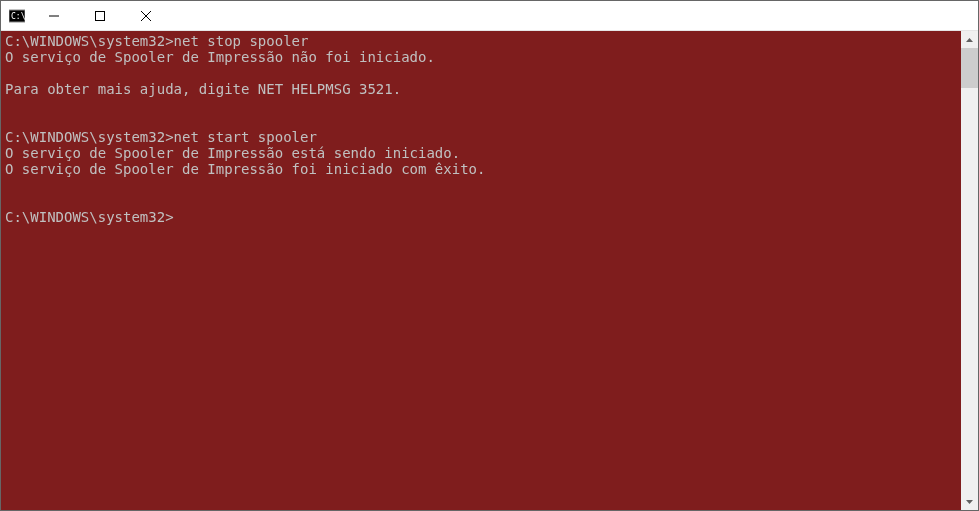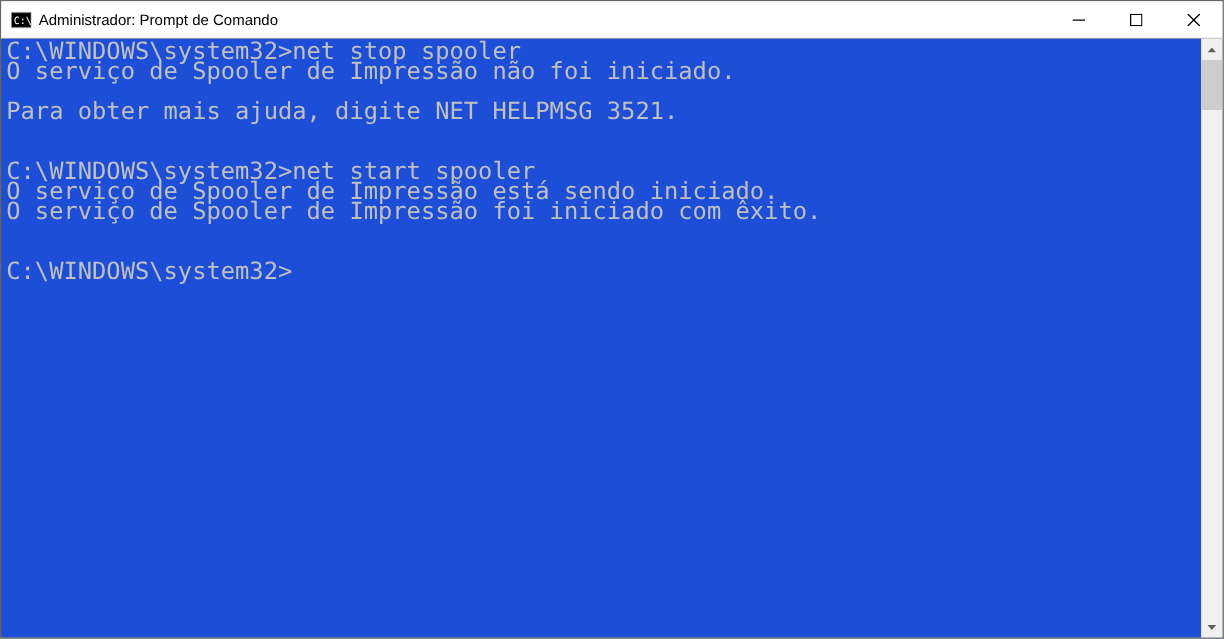--- a/index.html
+++ b/index.html
@@ -44,24 +44,24 @@
       background: transparent;
     }
     .win-btn svg { display: block; }
     .content-area {
       display: flex;
       height: calc(100% - 30px);
       background: #000;
     }
     .terminal {
       flex: 1;
-      background: #1d4ed8;
+      background: #7f1d1d;
       color: #c0c0c0;
       font-family: Consolas, "Lucida Console", monospace;
-      font-size: 19px;
+      font-size: 14px;
       line-height: 16px;
       padding: 2px 2px 2px 4px;
       white-space: pre;
       overflow: hidden;
     }
     .terminal .line { display: block; min-height: 16px; }
     .scrollbar {
       width: 17px;
       background: #f0f0f0;
       display: flex;
@@ -87,21 +87,20 @@
 <body>
 
 <div class="titlebar">
   <span class="titlebar-icon">
     <svg width="16" height="16" viewBox="0 0 16 16">
       <rect x="0" y="2" width="16" height="12" fill="#000"></rect>
       <rect x="0" y="2" width="16" height="12" fill="none" stroke="#888" stroke-width="1"></rect>
       <text x="2" y="11" font-size="8" fill="#fff" font-family="monospace">C:\</text>
     </svg>
   </span>
-  <span class="titlebar-title">Administrador: Prompt de Comando</span>
   <div class="window-controls">
     <div class="win-btn">
       <svg width="10" height="10" viewBox="0 0 10 10">
           <line x1="0" y1="5" x2="10" y2="5" stroke="#000" stroke-width="1"></line>
         </svg>
     </div>
     <div class="win-btn">
       <svg width="10" height="10" viewBox="0 0 10 10">
           <rect x="0.5" y="0.5" width="9" height="9" fill="none" stroke="#000" stroke-width="1"></rect>
         </svg>

